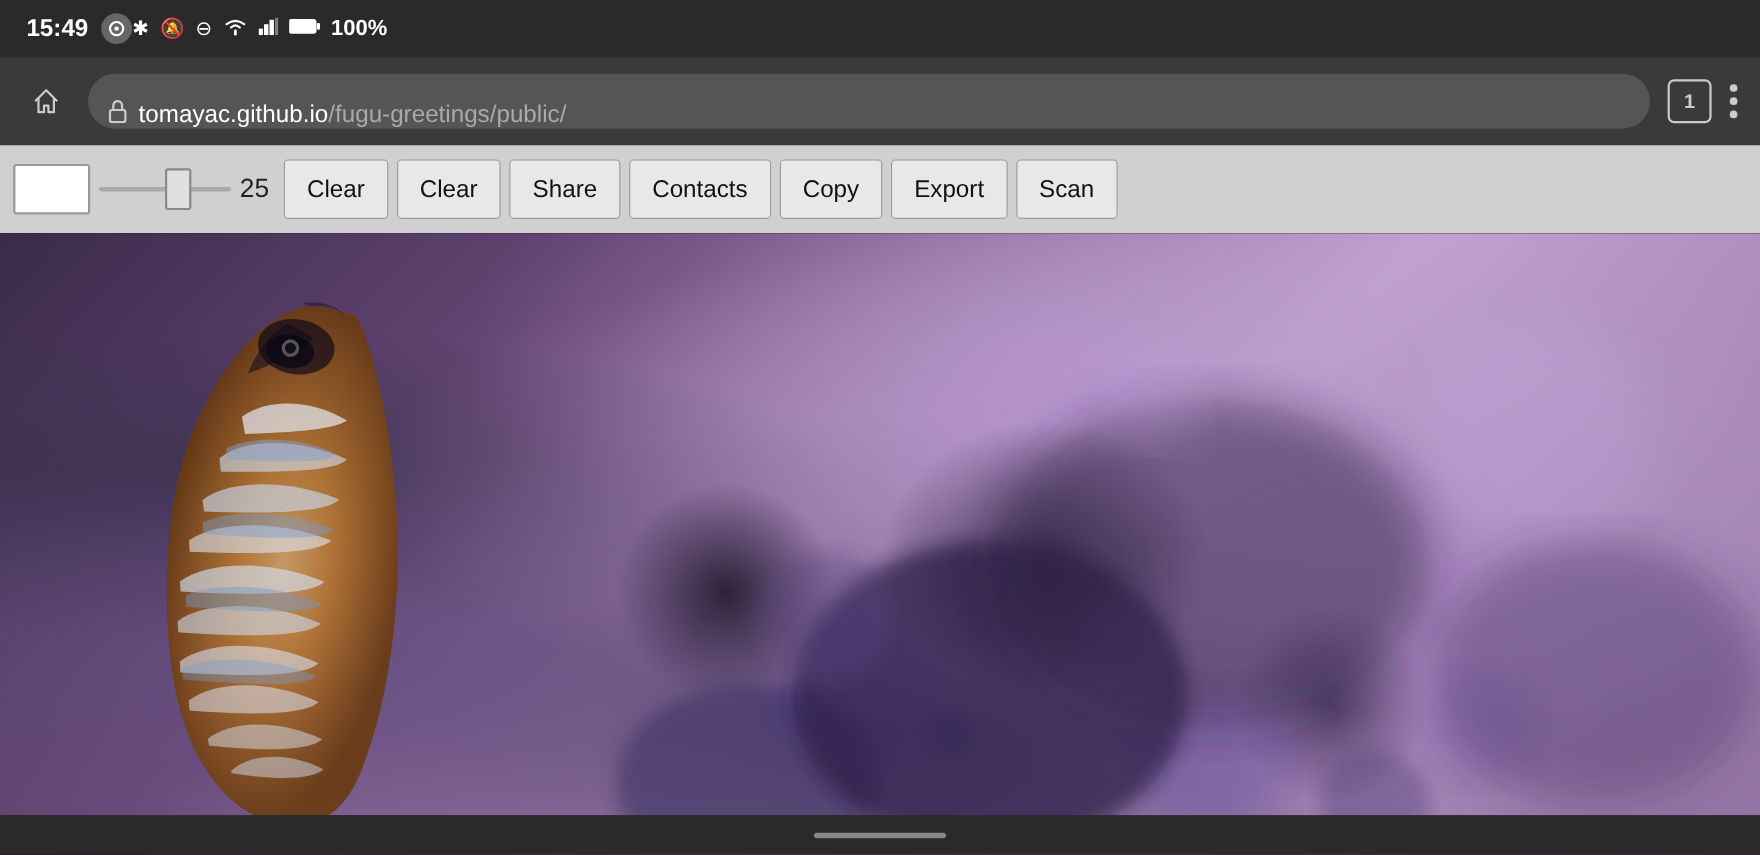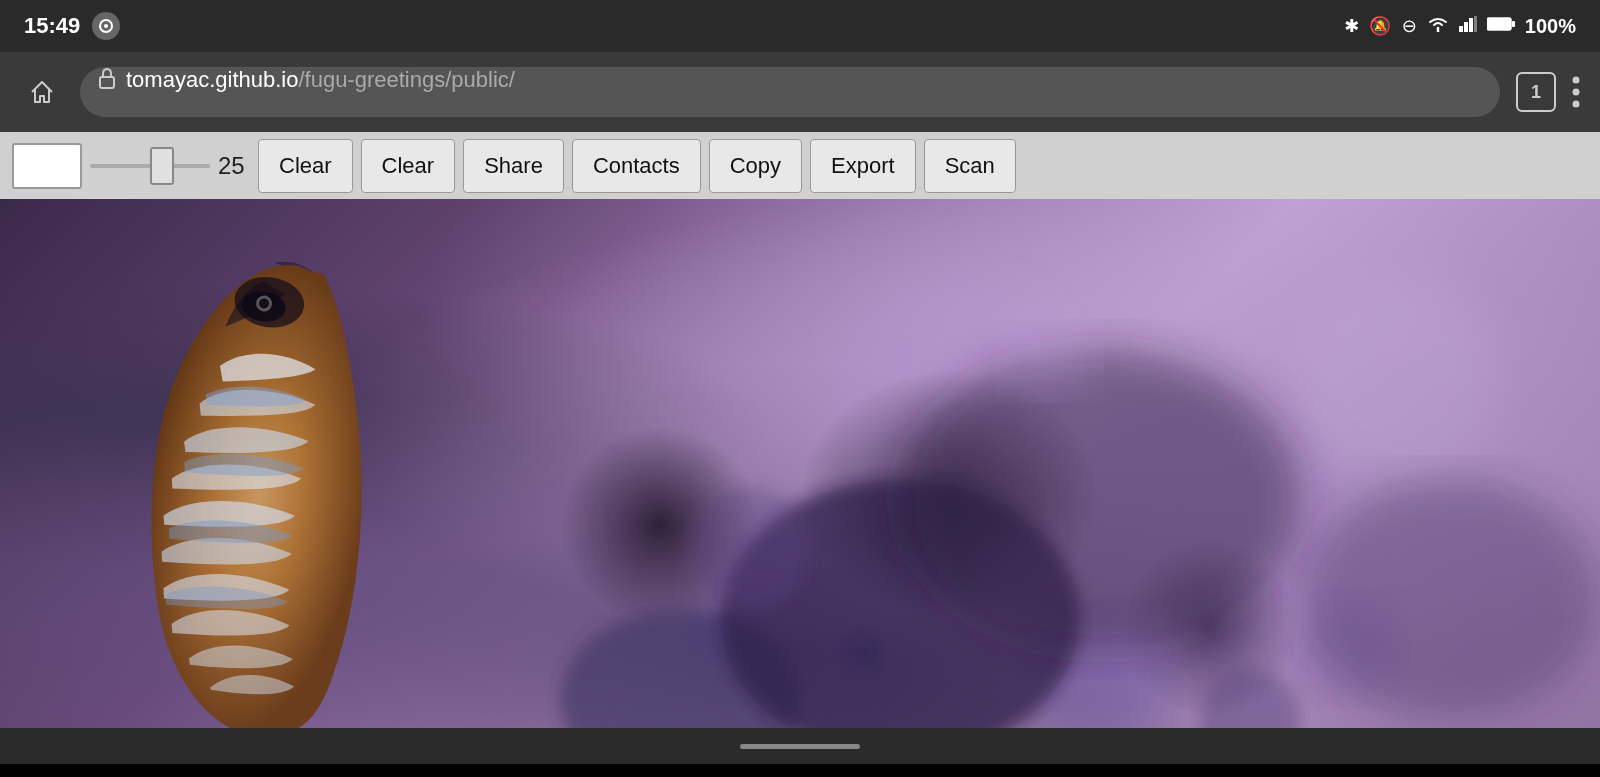--- a/index.html
+++ b/index.html
@@ -5,21 +5,21 @@
     * { margin: 0; padding: 0; box-sizing: border-box; }
     body { width: 1600px; height: 777px; overflow: hidden; font-family: sans-serif; background: #000; }
 
     
     .status-bar {
       width: 100%;
       height: 52px;
       background: #2a2a2a;
       display: flex;
       align-items: center;
-      justify-content: space-between;
+      justify-content: flex-start;
       padding: 0 24px;
       color: #fff;
     }
     .status-left {
       display: flex;
       align-items: center;
       gap: 12px;
       font-size: 22px;
       font-weight: 500;
     }
@@ -48,21 +48,21 @@
       color: #ccc;
       font-size: 26px;
       flex-shrink: 0;
     }
     .address-bar {
       flex: 1;
       height: 50px;
       background: #555;
       border-radius: 25px;
       display: flex;
-      align-items: flex-start;
+      align-items: flex-end;
       padding: 0 18px;
       gap: 10px;
       color: #fff;
       font-size: 22px;
     }
     .lock-icon { font-size: 18px; color: #ccc; }
     .url-text { font-size: 22px; color: #fff; }
     .browser-actions {
       display: flex; align-items: center; gap: 16px;
     }
@@ -78,21 +78,21 @@
     .more-btn {
       color: #ccc;
       font-size: 30px;
       letter-spacing: -2px;
       display: flex; align-items: center;
     }
 
     
     .toolbar {
       width: 100%;
-      height: 67px;
+      height: 80px;
       background: #d0d0d0;
       display: flex;
       align-items: center;
       padding: 0 12px;
       gap: 8px;
     }
     .color-swatch {
       width: 70px; height: 46px;
       background: #fff;
       border: 2px solid #999;

